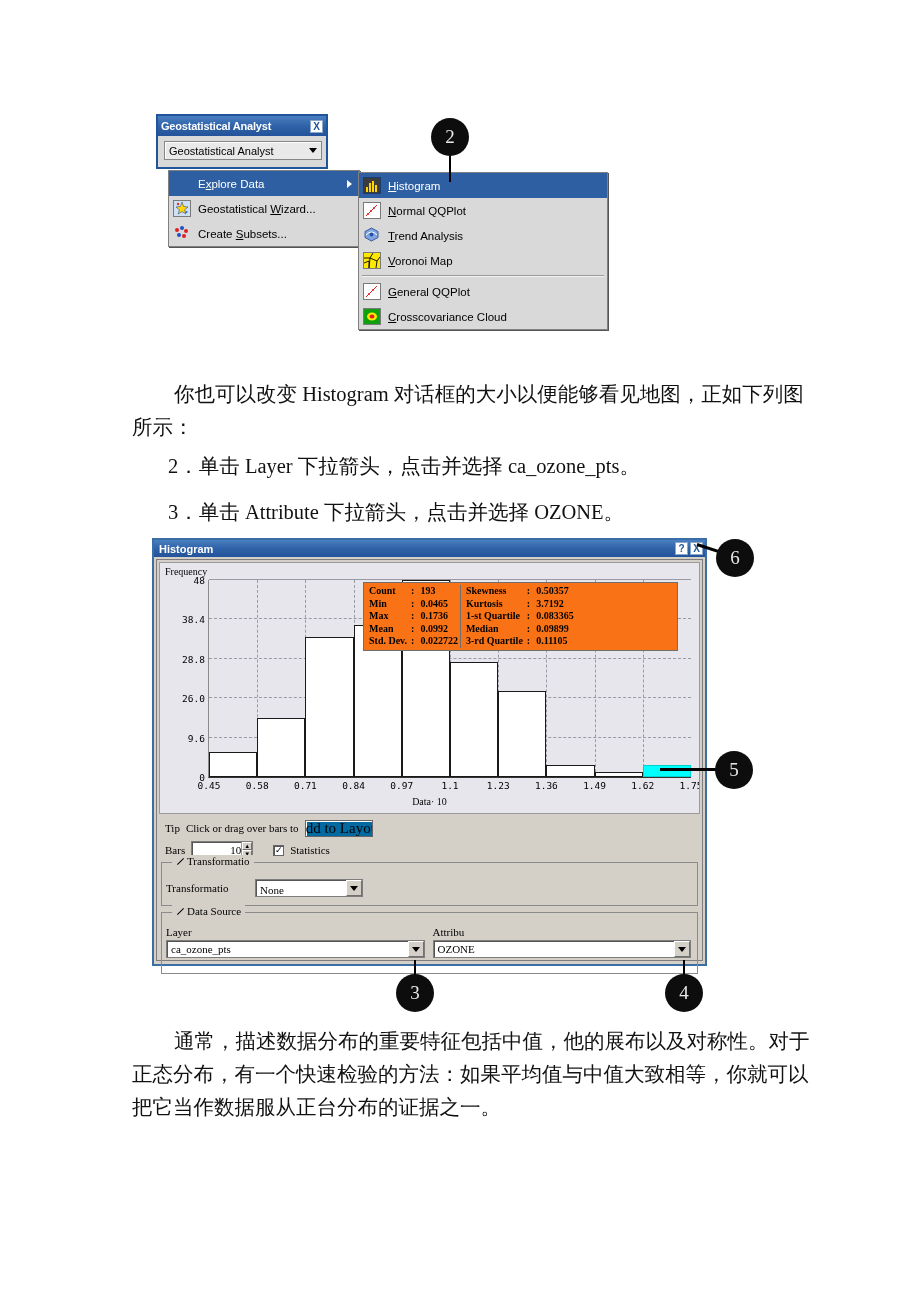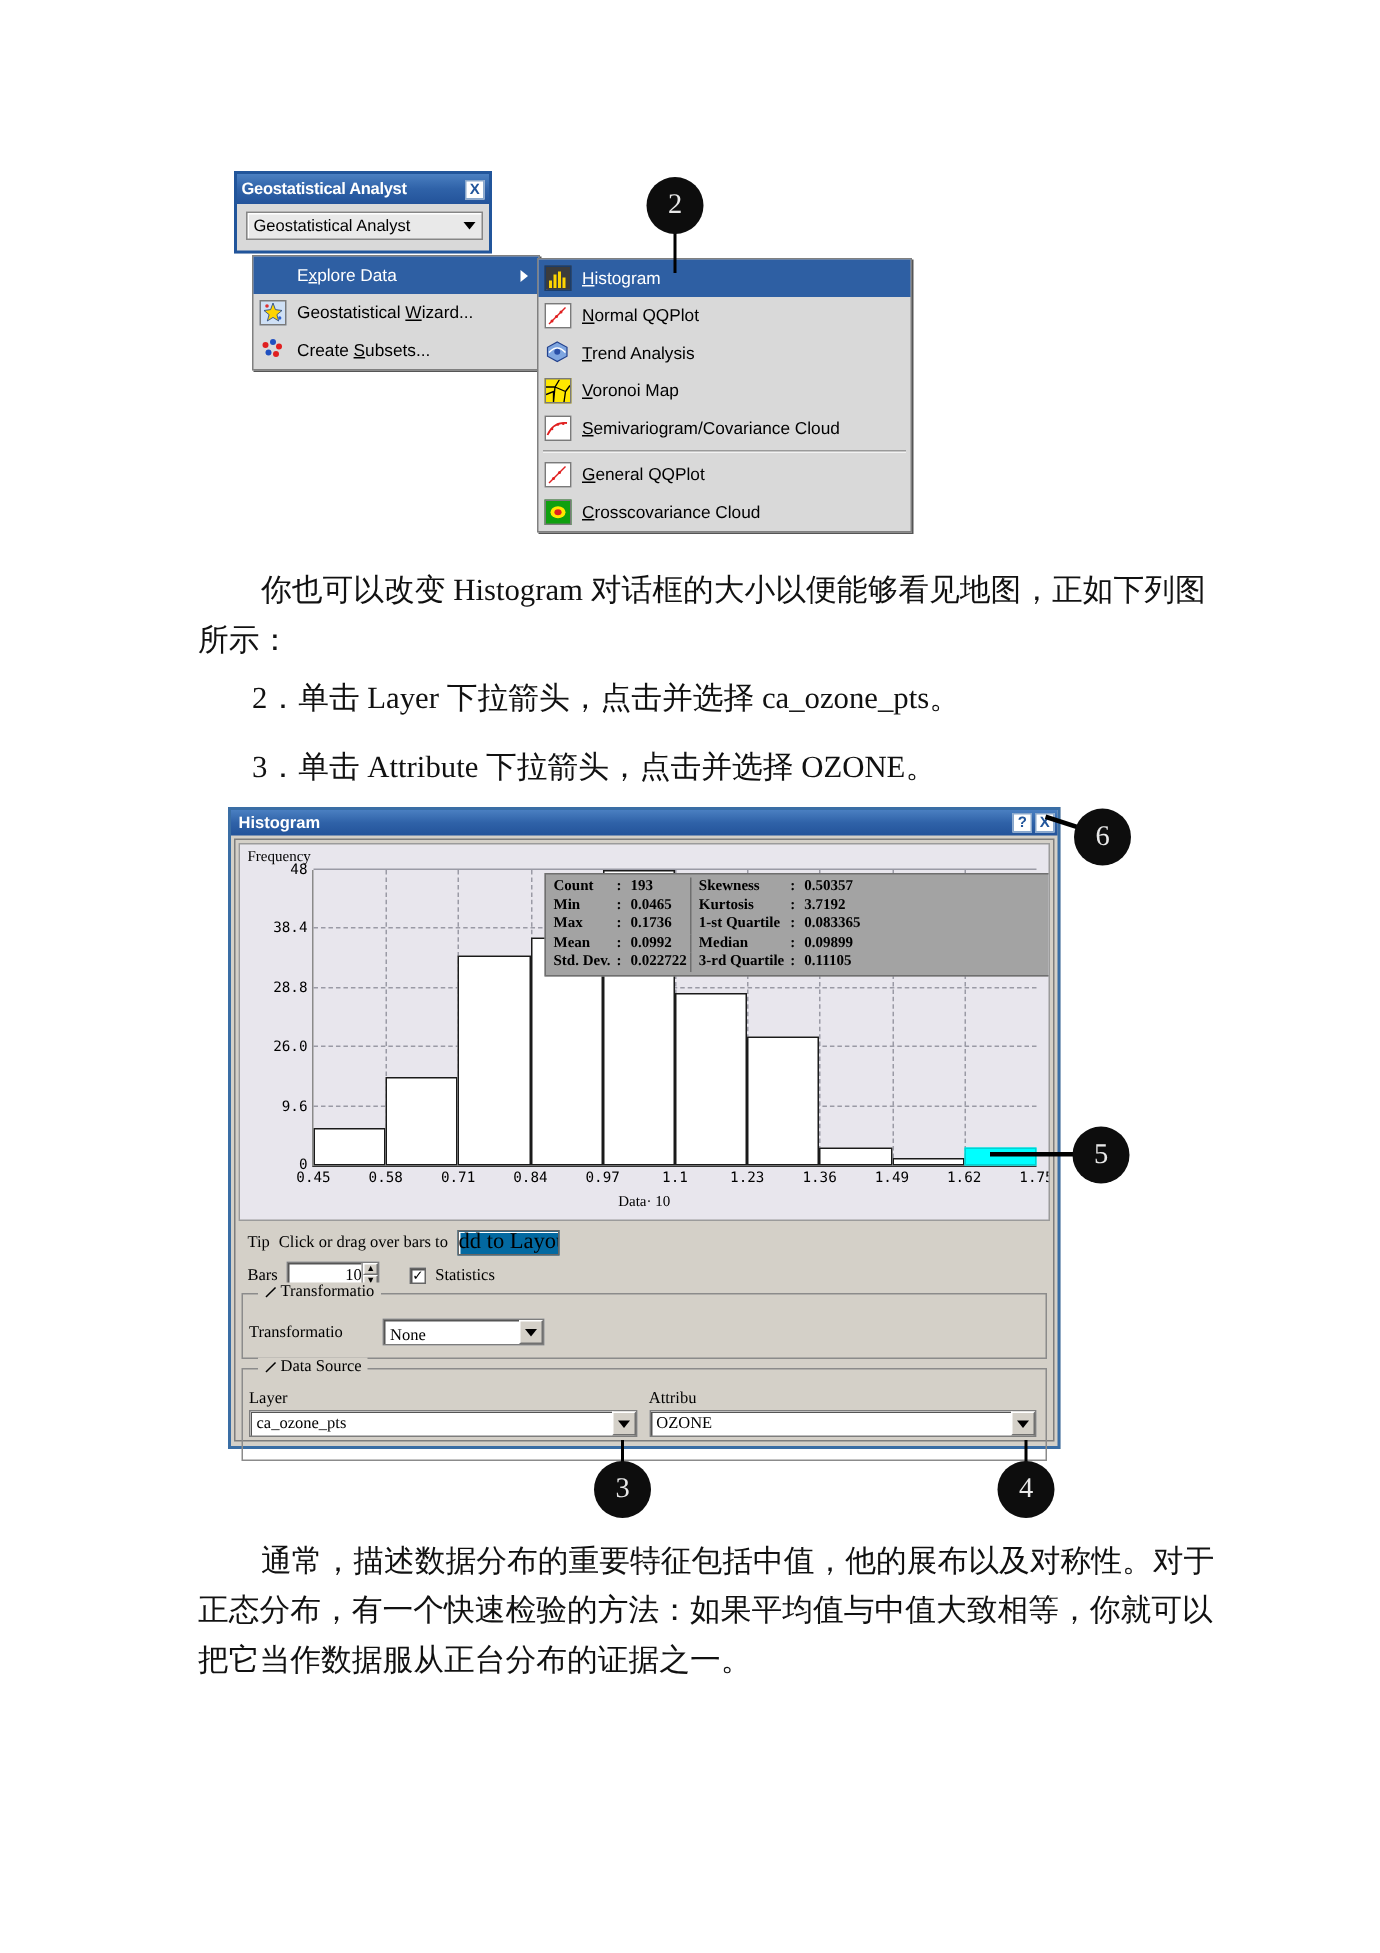--- a/index.html
+++ b/index.html
@@ -87,22 +87,22 @@
   .ytick{position:absolute;right:100%;margin-right:4px;font-size:9.5px;
     transform:translateY(-50%);white-space:nowrap;}
   .bar{position:absolute;bottom:0;background:#ffffff;
     border:1px solid #1a1a1a;box-sizing:border-box;}
   .bar.sel{background:#00ffff;border-color:#00d2d2;}
   .xtick{position:absolute;top:100%;margin-top:3px;font-size:9.5px;
     transform:translateX(-50%);white-space:nowrap;}
   #xaxis-title{position:absolute;left:0;right:0;bottom:6px;text-align:center;font-size:10px;}
 
   
-  #stats{position:absolute;left:203px;top:19px;width:344px;
-    background:#a3a3a3;border:1px solid #6f6f6f;box-sizing:border-box;
+  #stats{position:absolute;left:203px;top:19px;width:315px;
+    background:#f97316;border:1px solid #6f6f6f;box-sizing:border-box;
     padding:2px 3px;z-index:10;}
   #stats table{border-collapse:collapse;font-size:10px;}
   #stats td{padding:0 2px;white-space:nowrap;line-height:12.5px;font-weight:bold;}
   #stats td.divcell{border-left:1px solid #6f6f6f;padding-left:5px;}
   #stats td.num{padding-left:4px;}
 
   
   .row{position:absolute;left:0;right:0;}
   .lbl{font-size:11px;}
   #tip-row{top:258px;left:8px;height:20px;display:flex;align-items:center;gap:6px;}
@@ -236,32 +236,20 @@
     <div class="mitem">
       <span class="mico" style="background:#ffe800;">
         <svg width="16" height="15" viewBox="0 0 16 15">
             <rect x="0" y="0" width="16" height="15" fill="#ffe800"></rect>
             <path d="M0 5 L6 5 L9 0 M6 5 L5 15 M6 5 L13 8 M13 8 L16 4 M13 8 L12 15 M5 15 L5 8 L0 10" stroke="#000" stroke-width="0.9" fill="none"></path>
           </svg>
       </span>
       <span class="mlabel"><u>V</u>oronoi Map</span>
     </div>
 
-    <div class="mitem">
-      <span class="mico" style="background:#fff;">
-        <svg width="16" height="15" viewBox="0 0 16 15">
-            <rect x="0" y="0" width="16" height="15" fill="#fff"></rect>
-            <path d="M1 12 Q5 3 14 4" stroke="#e02020" stroke-width="1.2" fill="none"></path>
-            <circle cx="4" cy="8" r="0.9" fill="#e02020"></circle>
-            <circle cx="8" cy="5" r="0.9" fill="#e02020"></circle>
-            <circle cx="11.5" cy="4.5" r="0.9" fill="#e02020"></circle>
-          </svg>
-      </span>
-      <span class="mlabel"><u>S</u>emivariogram/Covariance Cloud</span>
-    </div>
 
     <div class="msep"></div>
 
     <div class="mitem">
       <span class="mico" style="background:#fff;">
         <svg width="16" height="15" viewBox="0 0 16 15">
             <rect x="0" y="0" width="16" height="15" fill="#fff"></rect>
             <path d="M2 13 L13 2" stroke="#e02020" stroke-width="1"></path>
             <circle cx="5" cy="10" r="1" fill="#e02020"></circle>
             <circle cx="9" cy="6" r="1" fill="#e02020"></circle>

